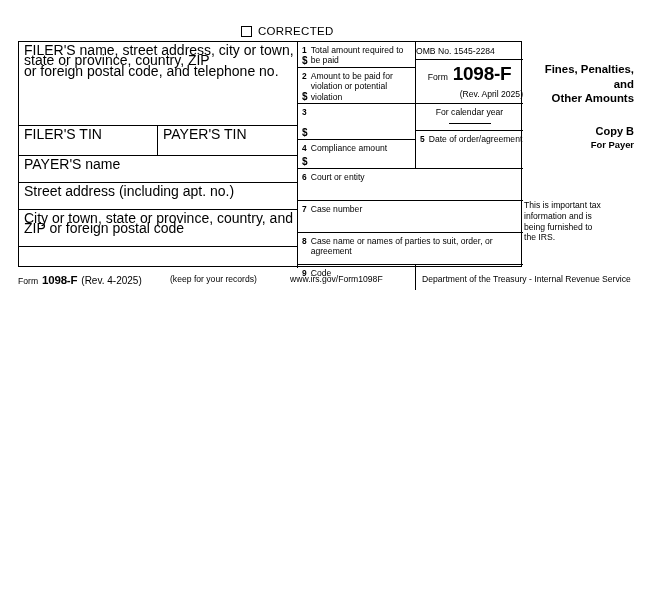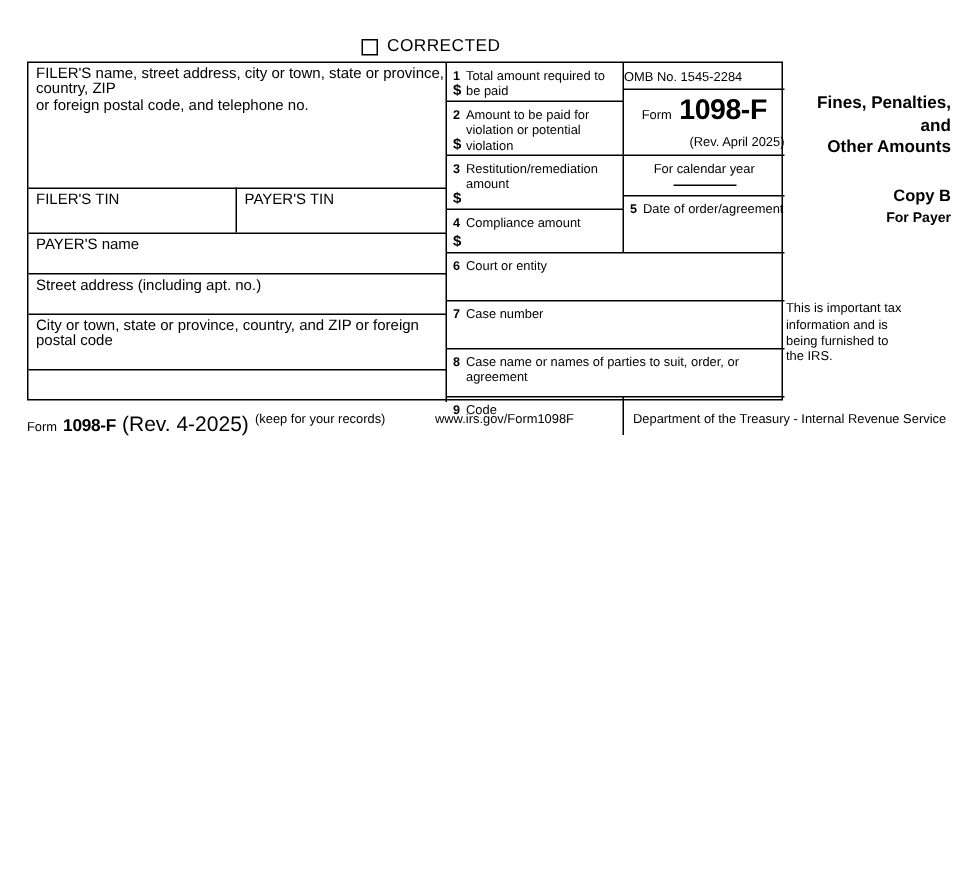--- a/index.html
+++ b/index.html
@@ -59,21 +59,21 @@
   .cell {
     position: absolute;
     box-sizing: border-box;
     overflow: hidden;
   }
   .bt { border-top: 1.2px solid #000; }
   .br { border-right: 1.2px solid #000; }
   .bb { border-bottom: 1.2px solid #000; }
 
   .lbl {
-    font-size: 10px;
+    font-size: 14px;
     line-height: 10.5px;
     padding: 2.5px 0 0 5px;
     display: block;
     white-space: pre-line;
   }
   .numlbl {
     font-size: 8.6px;
     line-height: 10.5px;
     padding: 2.5px 0 0 4px;
     display: flex;
@@ -176,21 +176,21 @@
   .footer-form {
     position: absolute;
     left: 0;
     top: 0;
     display: flex;
     align-items: baseline;
     gap: 4px;
   }
   .footer-form .f1 { font-size: 8.6px; }
   .footer-form .f2 { font-size: 11.5px; font-weight: bold; letter-spacing: -0.2px; }
-  .footer-form .f3 { font-size: 14px; }
+  .footer-form .f3 { font-size: 10px; }
   .footer-keep {
     position: absolute;
     left: 152px;
     top: 0;
     font-size: 8.6px;
   }
   .footer-url {
     position: absolute;
     left: 272px;
     top: 0;
@@ -256,22 +256,20 @@
         <span class="n">2</span>
         <span class="t">Amount to be paid for
 violation or potential violation</span>
       </span>
       <span class="dollar">$</span>
     </div>
 
     <div class="cell bt br" style="left:279px; top:61px; width:118px; height:36px;">
       <span class="numlbl">
         <span class="n">3</span>
-        <span class="t">Restitution/remediation
-amount</span>
       </span>
       <span class="dollar">$</span>
     </div>
 
     <div class="cell bt br" style="left:279px; top:97px; width:118px; height:29px;">
       <span class="numlbl">
         <span class="n">4</span>
         <span class="t">Compliance amount</span>
       </span>
       <span class="dollar">$</span>

